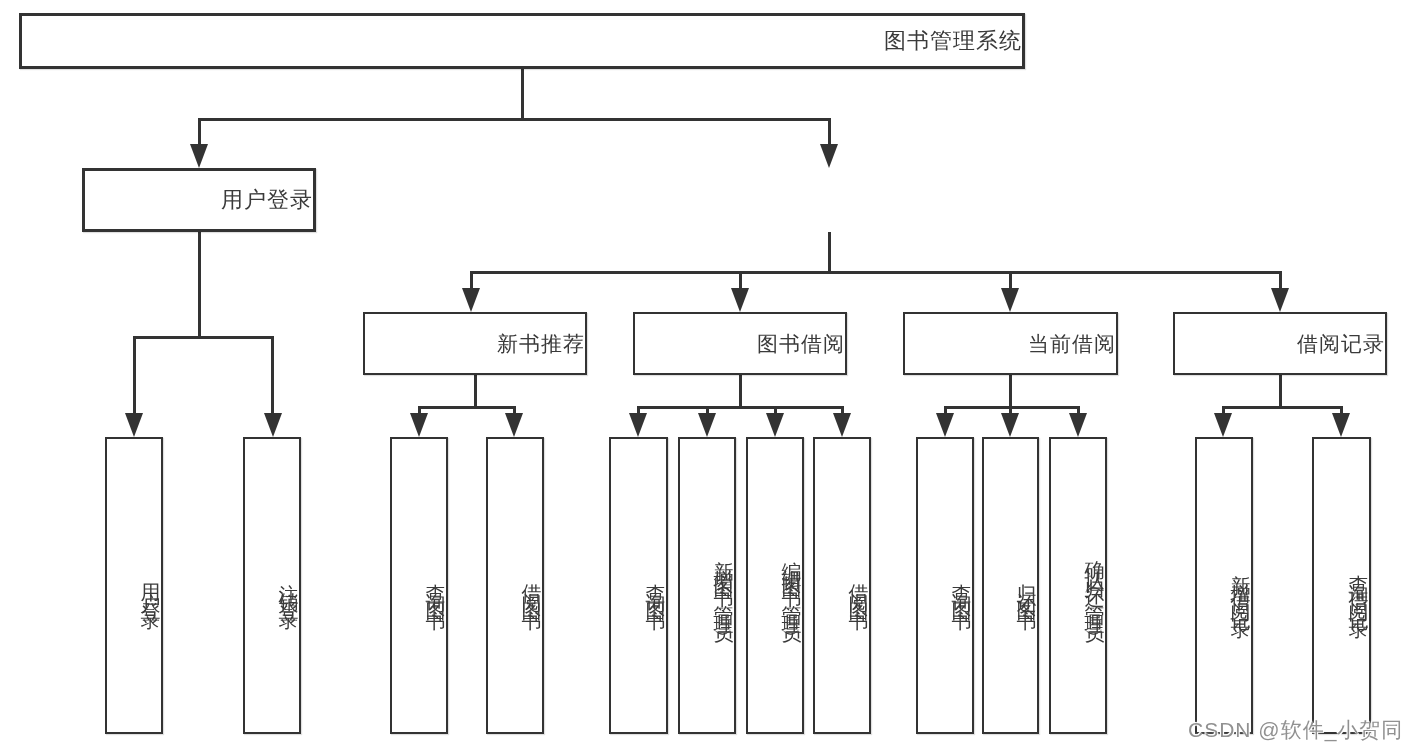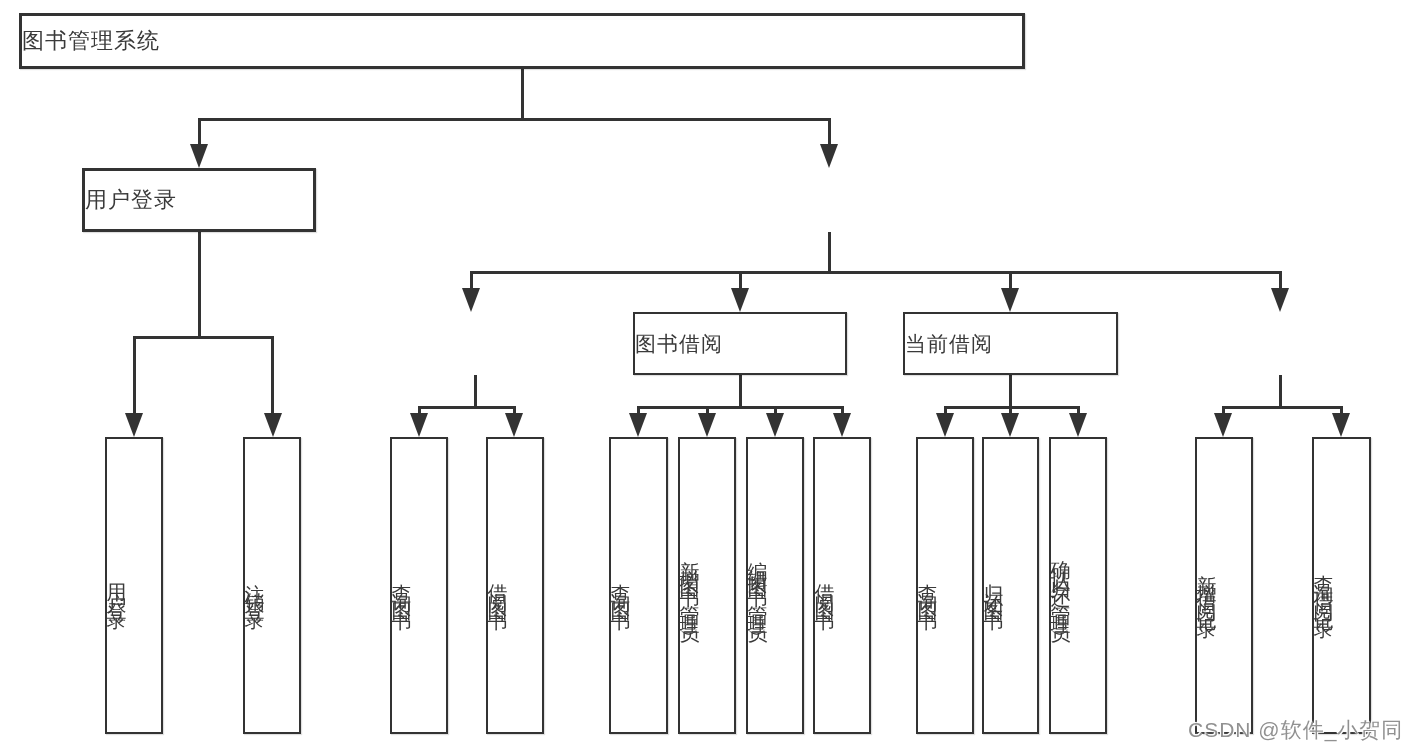--- a/index.html
+++ b/index.html
@@ -2,21 +2,21 @@
 <html><head>
 <meta charset="utf-8">
 <style>
   html,body{margin:0;padding:0;background:#fff;}
   #canvas{
     position:relative;width:1405px;height:747px;background:#ffffff;overflow:hidden;
     font-family:"Liberation Sans","DejaVu Sans",sans-serif;color:#3a3a3a;
   }
   .node{
     position:absolute;background:#fff;border:2.5px solid #333;
-    display:flex;align-items:center;justify-content:flex-start;
+    display:flex;align-items:center;justify-content:flex-end;
     box-shadow:1px 1px 1px rgba(0,0,0,0.12);box-sizing:border-box;
   }
   .node span{letter-spacing:1px;}
   .lvl0{left:19px;top:13px;width:1006px;height:56px;border-width:3px;font-size:22px;}
   .lvl1{top:168px;width:234px;height:64px;border-width:3px;font-size:22px;}
   .n-user-login{left:82px;}
   .n-book-mgmt{left:712px;}
   .lvl2{top:312px;height:63px;border-width:2.5px;font-size:21px;}
   .n-new-book-rec{left:363px;width:224px;}
   .n-book-borrow{left:633px;width:214px;}
@@ -108,25 +108,31 @@
   </div>
 
   <div class="node lvl0">
       <span>图书管理系统</span>
     </div>
 
   <div class="node lvl1 n-user-login">
       <span>用户登录</span>
     </div>
 
+  <div class="node lvl2 n-new-book-rec">
+      <span>新书推荐</span>
+    </div>
   <div class="node lvl2 n-book-borrow">
       <span>图书借阅</span>
     </div>
   <div class="node lvl2 n-current-borrow">
       <span>当前借阅</span>
+    </div>
+  <div class="node lvl2 n-borrow-record">
+      <span>借阅记录</span>
     </div>
 
   <div class="node leaf l1">
       <span>用户登录</span>
     </div>
   <div class="node leaf l2">
       <span>注销登录</span>
     </div>
   <div class="node leaf l3">
       <span>查询图书</span>

